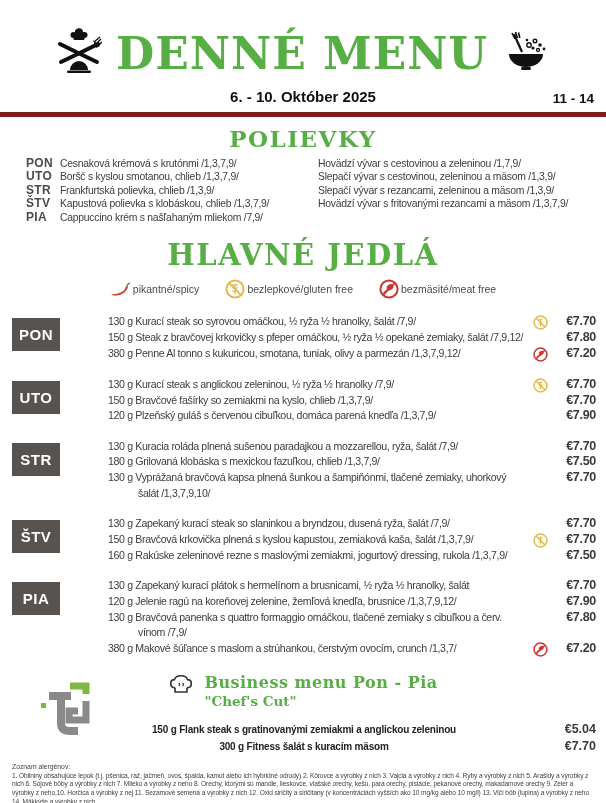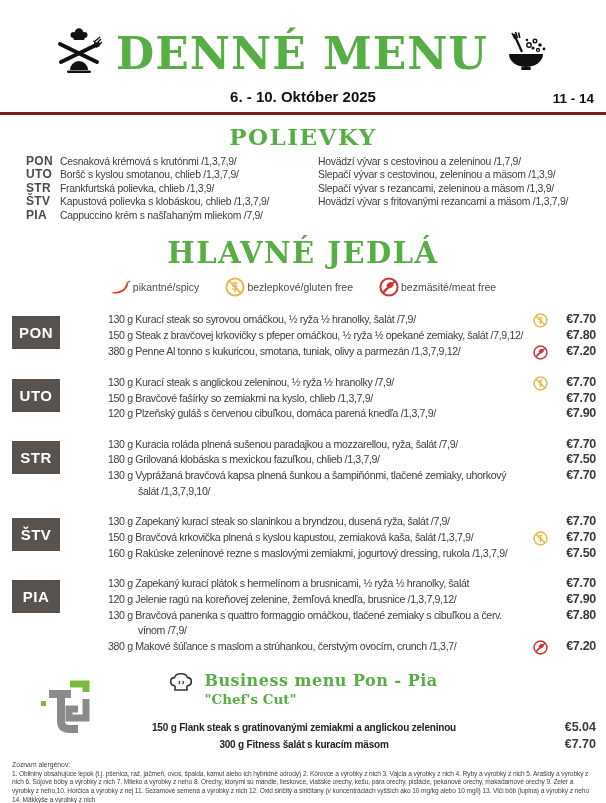--- a/index.html
+++ b/index.html
@@ -8,21 +8,21 @@
     font-family:"Liberation Sans", sans-serif;color:#3c3c3c;position:relative;
   }
   .page{width:606px;height:803px;position:relative;}
 
   
   .header{display:flex;align-items:center;justify-content:center;gap:14px;padding-top:26px;}
   .title{
     font-family:"DejaVu Serif", serif;font-weight:bold;color:#57AE45;
     font-size:44px;line-height:1;letter-spacing:1px;margin:0;
   }
-  .date-row{position:relative;text-align:center;margin-top:6px;padding-bottom:6px;border-bottom:3px solid #7f1d1d;}
+  .date-row{position:relative;text-align:center;margin-top:6px;padding-bottom:6px;border-bottom:5px solid #7f1d1d;}
   .date{font-weight:bold;font-size:15px;color:#111;}
   .hours{position:absolute;right:12px;bottom:6px;font-weight:bold;font-size:13.5px;color:#111;}
 
   
   .sec-title{
     font-family:"DejaVu Serif", serif;font-weight:bold;color:#57AE45;
     text-align:center;margin:0;letter-spacing:1.5px;
   }
   .soups-title{font-size:23px;margin-top:8px;}
   .mains-title{font-size:29px;margin-top:14px;}

